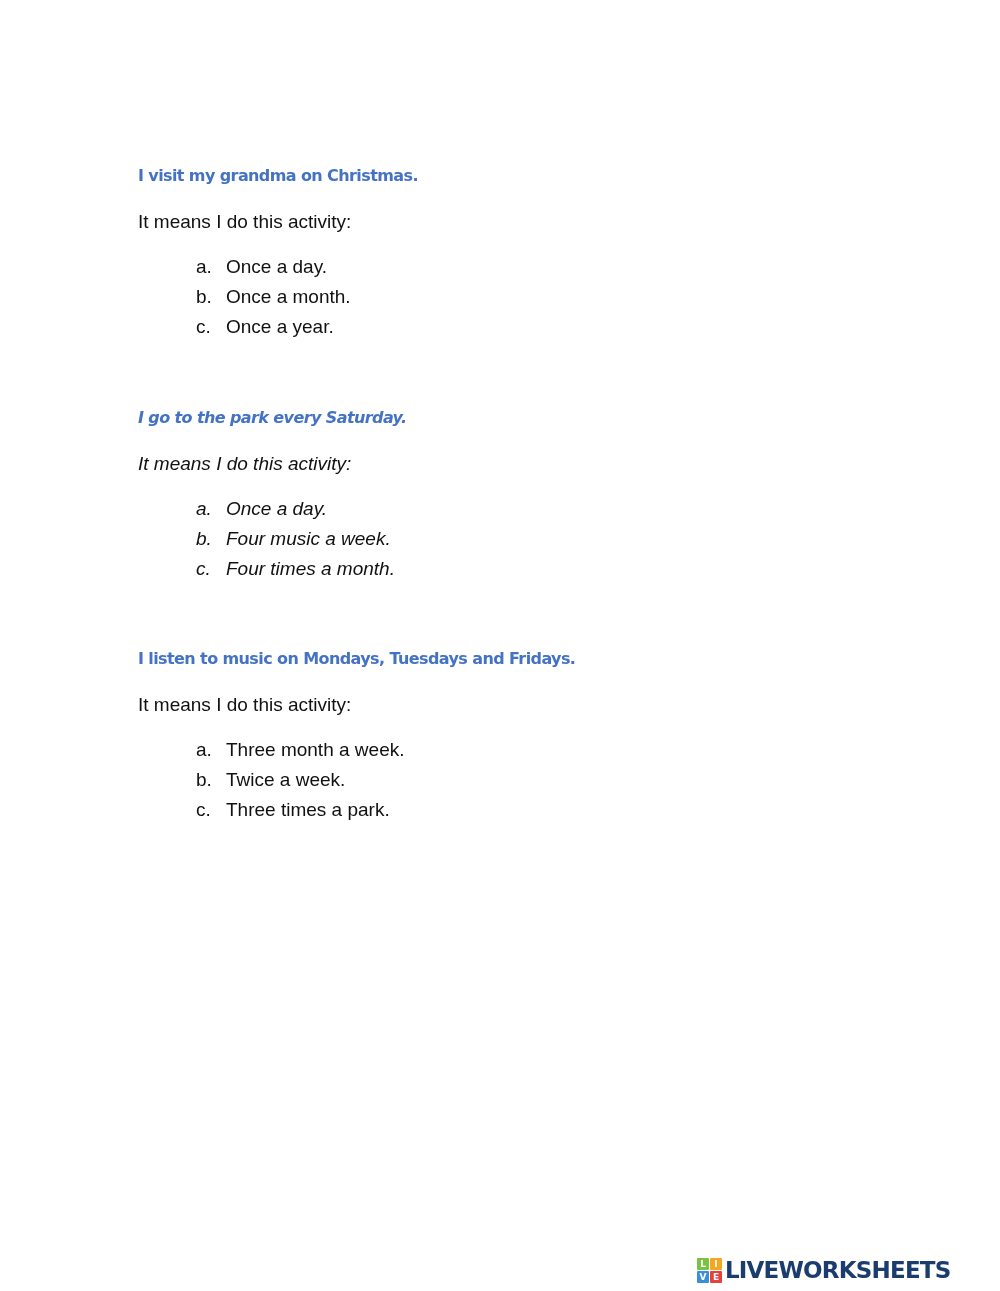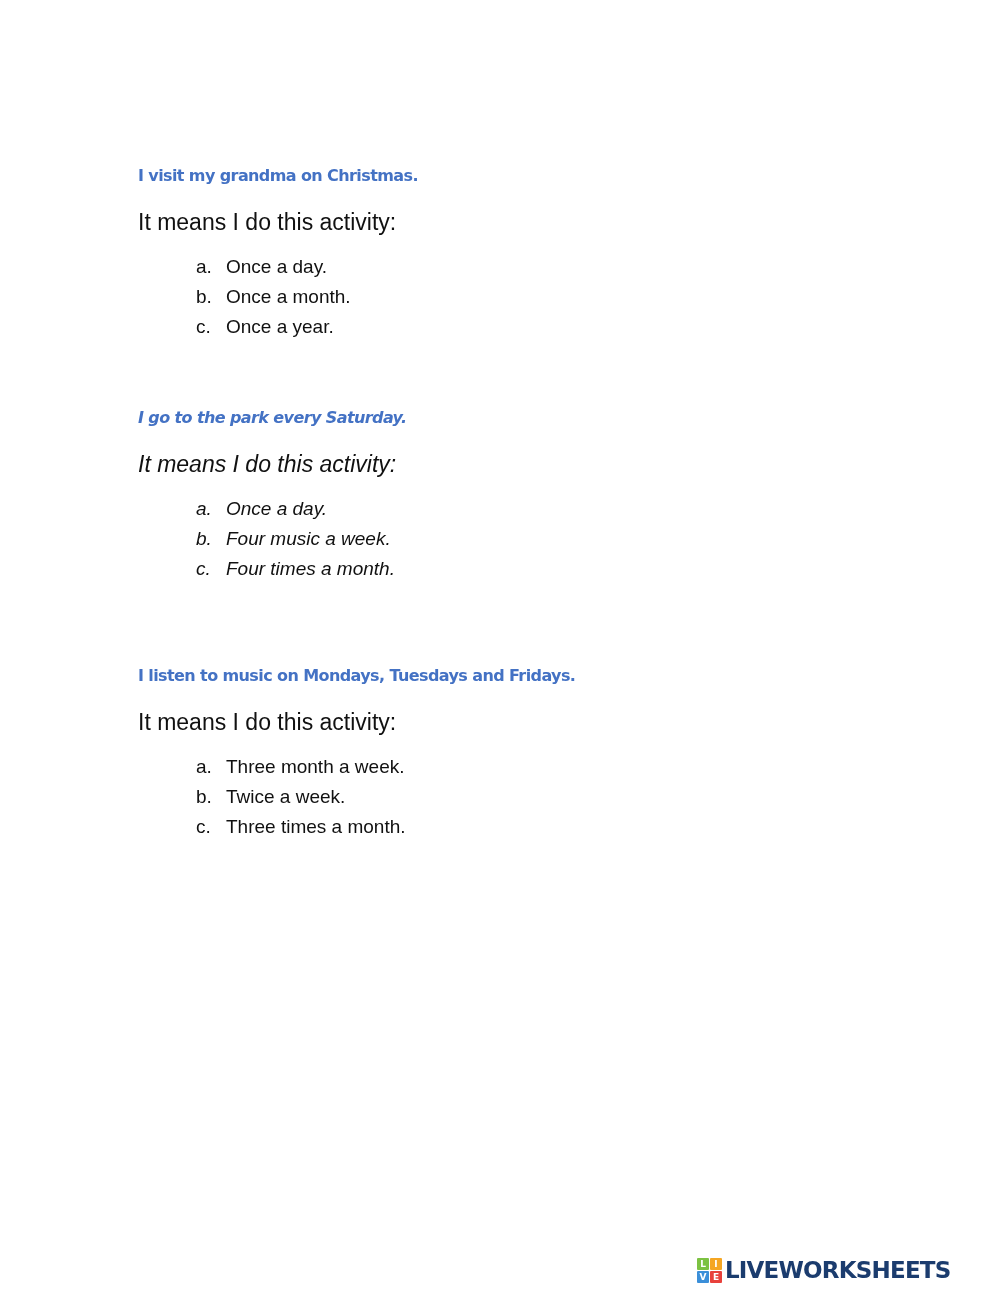--- a/index.html
+++ b/index.html
@@ -6,21 +6,21 @@
     body {
       width: 1000px; height: 1291px; background: #ffffff; position: relative; overflow: hidden;
       font-family: "Liberation Sans", "DejaVu Sans", sans-serif; color: #111;
     }
     .question { position: absolute; left: 138px; width: 800px; }
     .q-title {
       font-family: "DejaVu Sans", "Liberation Sans", sans-serif;
       font-weight: bold; font-size: 16px; color: #4472c4; letter-spacing: -0.6px;
       margin: 0; line-height: 28px;
     }
-    .q-prompt { font-size: 23px; margin-top: 20px; line-height: 24px; }
+    .q-prompt { font-size: 19px; margin-top: 20px; line-height: 24px; }
     .options { margin-top: 18px; padding-left: 58px; }
     .option { font-size: 19px; line-height: 30px; display: flex; }
     .opt-letter { width: 30px; }
     .logo {
       position: absolute; left: 697px; top: 1256px; display: flex; align-items: center;
     }
     .logo-icon {
       display: grid; grid-template-columns: 12px 12px; grid-template-rows: 12px 12px; gap: 1px;
       margin-right: 3px;
     }
@@ -68,35 +68,35 @@
       <span class="opt-letter">b.</span>
       <span>Four music a week.</span>
     </div>
     <div class="option">
       <span class="opt-letter">c.</span>
       <span>Four times a month.</span>
     </div>
   </div>
 </div>
 
-<div class="question" style="top:645px;margin-top:17px;">
+<div class="question" style="top:645px;">
   <h2 class="q-title">I listen to music on Mondays, Tuesdays and Fridays.</h2>
   <div class="q-prompt">It means I do this activity:</div>
   <div class="options">
     <div class="option">
       <span class="opt-letter">a.</span>
       <span>Three month a week.</span>
     </div>
     <div class="option">
       <span class="opt-letter">b.</span>
       <span>Twice a week.</span>
     </div>
     <div class="option">
       <span class="opt-letter">c.</span>
-      <span>Three times a month.</span>
+      <span>Three times a park.</span>
     </div>
   </div>
 </div>
 
 <div class="logo">
   <div class="logo-icon">
     <span style="background:#7cc242;">L</span>
     <span style="background:#f5a623;">I</span>
     <span style="background:#3b8fd9;">V</span>
     <span style="background:#e8413c;">E</span>

